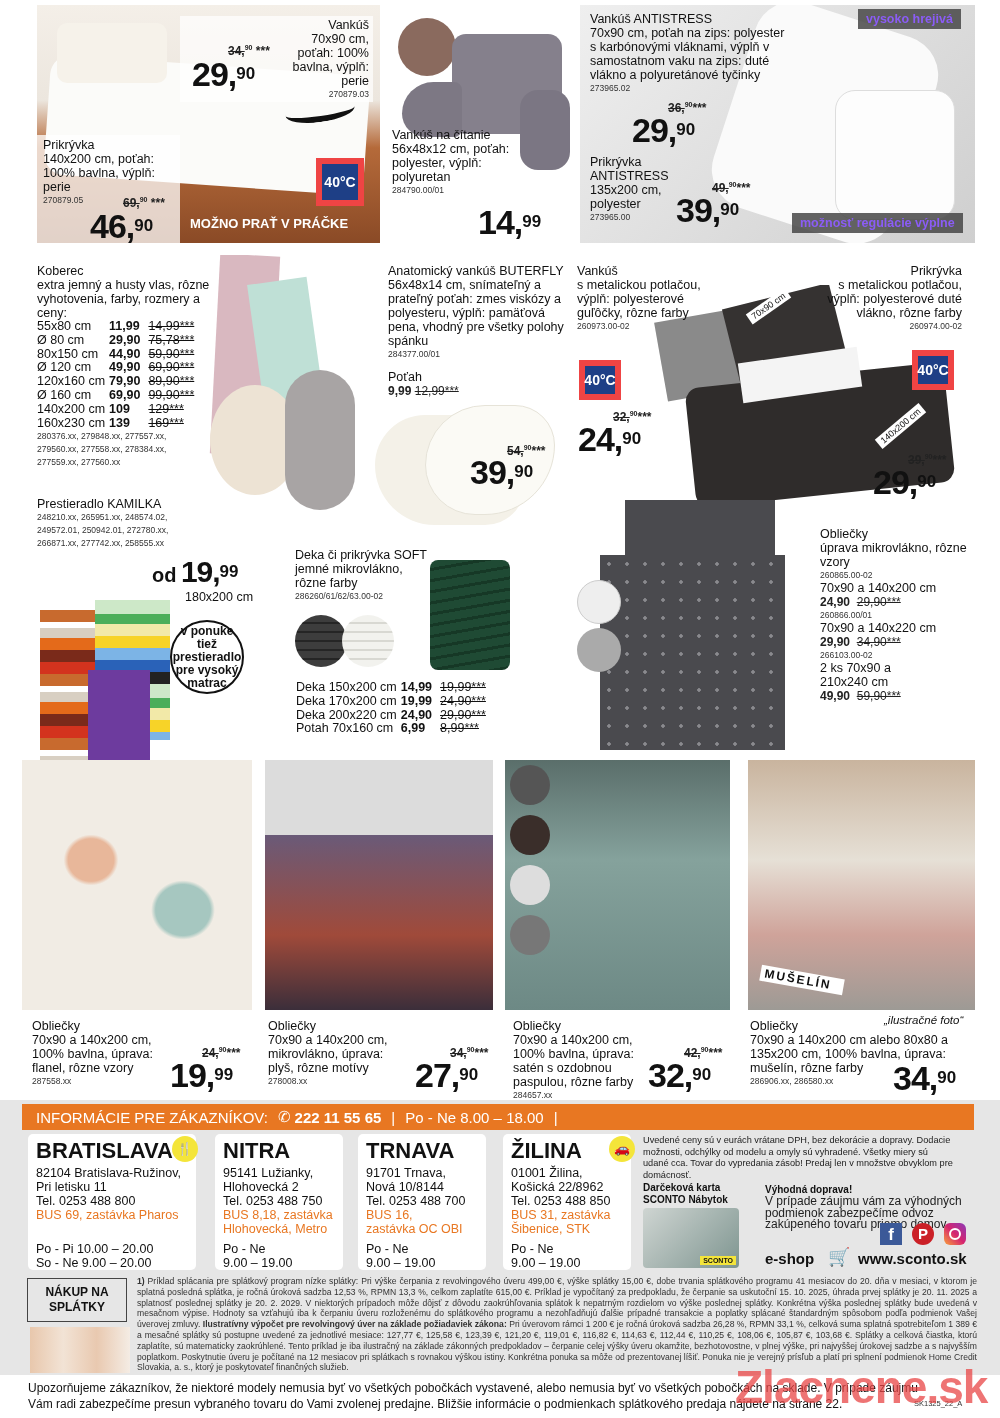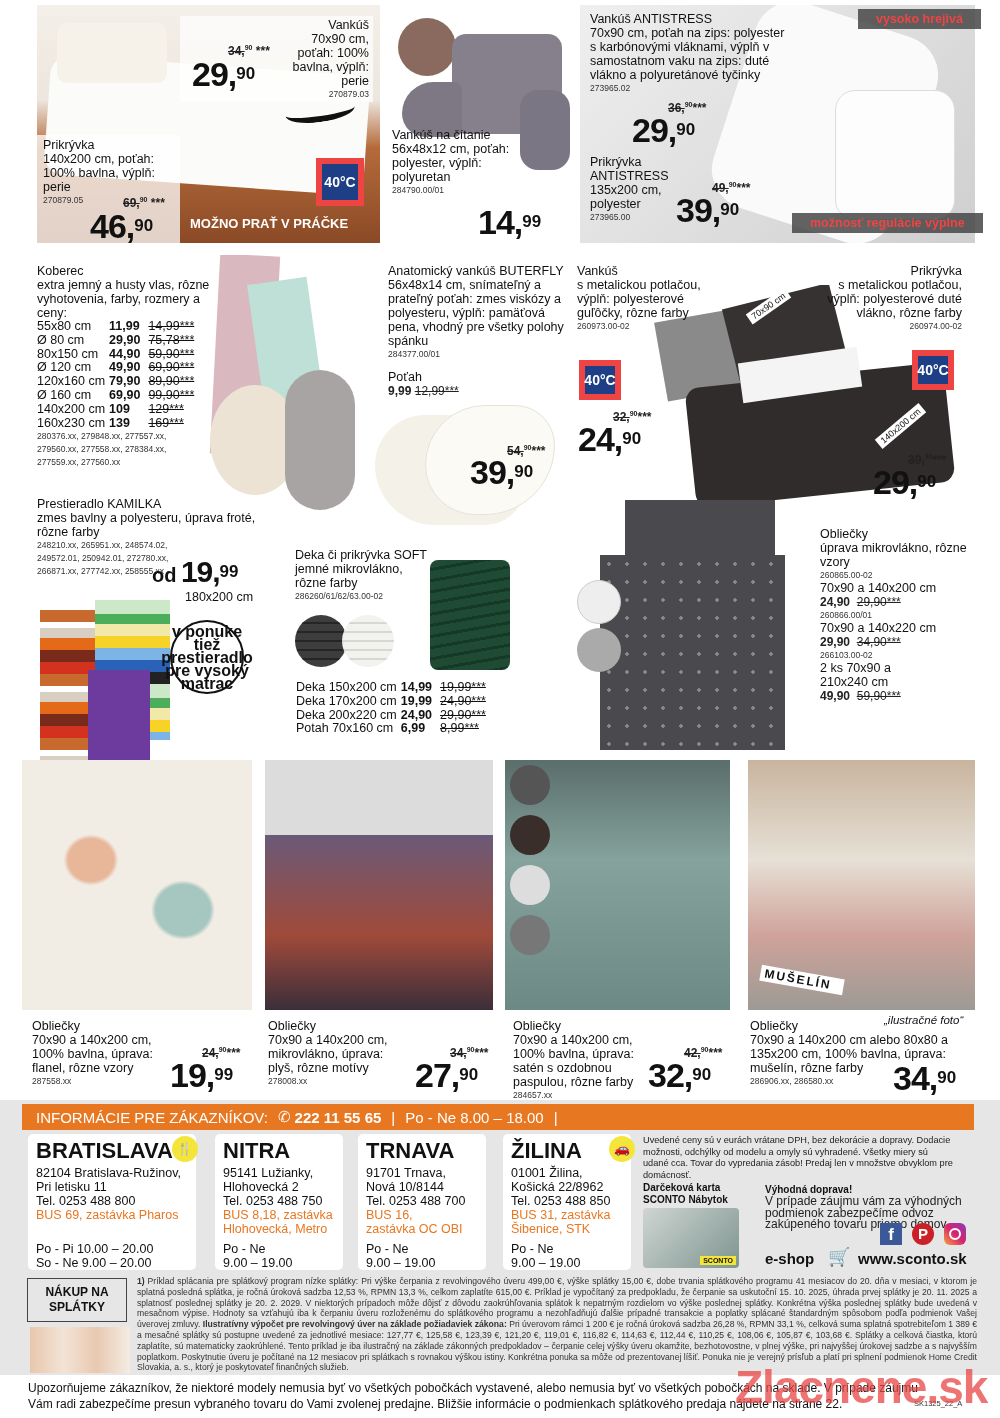--- a/index.html
+++ b/index.html
@@ -8,21 +8,21 @@
 .img{position:absolute;overflow:hidden}
 .t{font-size:12.5px;line-height:14px;color:#111}
 .b{font-weight:normal}
 .code{font-size:8.5px;color:#333;line-height:12px}
 .big{font-weight:bold;font-size:34px;letter-spacing:-1px;line-height:32px;white-space:nowrap}
 .big sup{font-size:17px;vertical-align:top;position:relative;top:0;letter-spacing:0}
 .old{font-size:12px;font-weight:bold;color:#222;white-space:nowrap}
 .old .n{text-decoration:line-through}
 .old sup{font-size:7px;vertical-align:top}
 .badge40{position:absolute;background:#1e3f86;color:#fff;font-weight:bold;font-size:14px;display:flex;align-items:center;justify-content:center;border:6px solid #ef4444}
-.tagdark{position:absolute;background:rgba(70,70,70,.85);color:#ef4444;font-weight:bold;font-size:12.5px;padding:3px 18px}
+.tagdark{position:absolute;background:rgba(70,70,70,.85);color:#8b5cf6;font-weight:bold;font-size:12.5px;padding:3px 8px}
 .ptable{border-collapse:collapse;font-size:12.5px}
 .ptable td{padding:0 4px 0 0;line-height:13.8px;white-space:nowrap}
 .ptable td.p{font-weight:bold;padding-right:8px}
 .ptable td.o{text-decoration:line-through}
 .infobar{position:absolute;left:22px;top:1104px;width:952px;height:26px;background:#e87722;color:#fff;font-size:15px;display:flex;align-items:center;padding-left:14px;gap:10px}
 .store{position:absolute;top:1133px;height:136px;background:#fff;border-radius:5px;padding:4px 8px;font-size:12.5px;line-height:14px}
 .store h3{font-size:22px;font-weight:bold;line-height:26px;margin-bottom:2px}
 .store .bus{color:#e87722}
 .store .hrs{font-weight:normal;margin-top:6px}
 .graybg{position:absolute;left:0;top:1100px;width:1000px;height:275px;background:#e6e6e6}
@@ -178,31 +178,30 @@
   <div class="t b">Prikrývka</div>
   <div class="t">s metalickou potlačou, výplň: polyesterové duté vlákno, rôzne farby</div>
   <div class="code">260974.00-02</div>
 </div>
 <div class="badge40" style="left:912px;top:350px;width:42px;height:40px">40°C</div>
 <div class="abs old" style="left:908px;top:453px"><span class="n">39,</span><sup>90</sup><span>***</span></div>
 <div class="abs big" style="left:873px;top:466px"><span>29,</span><sup>90</sup></div>
 
 <div class="abs" style="left:37px;top:497px;width:232px">
   <div class="t b">Prestieradlo KAMILKA</div>
-  <div class="t">zmes bavlny a polyesteru, úprava froté, rôzne farby</div>
   <div class="code" style="width:140px;line-height:13px">248210.xx, 265951.xx, 248574.02, 249572.01, 250942.01, 272780.xx, 266871.xx, 277742.xx, 258555.xx</div>
 </div>
 <div class="abs" style="left:152px;top:556px;white-space:nowrap"><span style="font-weight:bold;font-size:20px">od</span> <span class="big" style="font-size:30px"><span>19,</span><sup>99</sup></span></div>
 <div class="abs t" style="left:185px;top:590px">180x200 cm</div>
 <div class="img" style="left:40px;top:600px;width:130px;height:160px">
   <div class="abs" style="left:0;top:10px;width:95px;height:150px;background:repeating-linear-gradient(180deg,#c86a2e 0 12px,#fff 12px 18px,#d8cfc2 18px 28px,#e46a1a 28px 40px,#7a2a1a 40px 52px,#d3331e 52px 64px)"></div>
   <div class="abs" style="left:55px;top:0;width:75px;height:140px;background:repeating-linear-gradient(180deg,#cde8c8 0 14px,#4cae5a 14px 24px,#f2e9a8 24px 36px,#f7d328 36px 48px,#7cb4e6 48px 60px,#2a62b8 60px 72px,#222 72px 84px)"></div>
   <div class="abs" style="left:48px;top:70px;width:62px;height:90px;background:#6d3b9e"></div>
 </div>
-<div class="abs" style="left:170px;top:620px;width:74px;height:74px;border-radius:50%;border:2px solid #111;background:#fff;display:flex;align-items:center;justify-content:center;text-align:center;font-weight:bold;font-size:16px;line-height:13px;padding:4px">v ponuke tiež prestieradlo pre vysoký matrac</div>
+<div class="abs" style="left:170px;top:620px;width:74px;height:74px;border-radius:50%;border:2px solid #111;background:#fff;display:flex;align-items:center;justify-content:center;text-align:center;font-weight:bold;font-size:12px;line-height:13px;padding:4px">v ponuke tiež prestieradlo pre vysoký matrac</div>
 
 <div class="abs" style="left:295px;top:548px;width:140px">
   <div class="t b">Deka či prikrývka SOFT</div>
   <div class="t">jemné mikrovlákno, rôzne farby</div>
   <div class="code">286260/61/62/63.00-02</div>
 </div>
 <div class="img" style="left:290px;top:560px;width:220px;height:115px">
   <div class="abs" style="left:140px;top:0;width:80px;height:110px;background:repeating-linear-gradient(170deg,#1f4a34 0 8px,#163826 8px 11px);border-radius:8px"></div>
   <div class="abs" style="left:5px;top:55px;width:52px;height:52px;border-radius:50%;background:repeating-linear-gradient(180deg,#3d3d3d 0 7px,#252525 7px 9px)"></div>
   <div class="abs" style="left:52px;top:55px;width:52px;height:52px;border-radius:50%;background:repeating-linear-gradient(180deg,#f2f2ee 0 7px,#d8d8d2 7px 9px)"></div>

